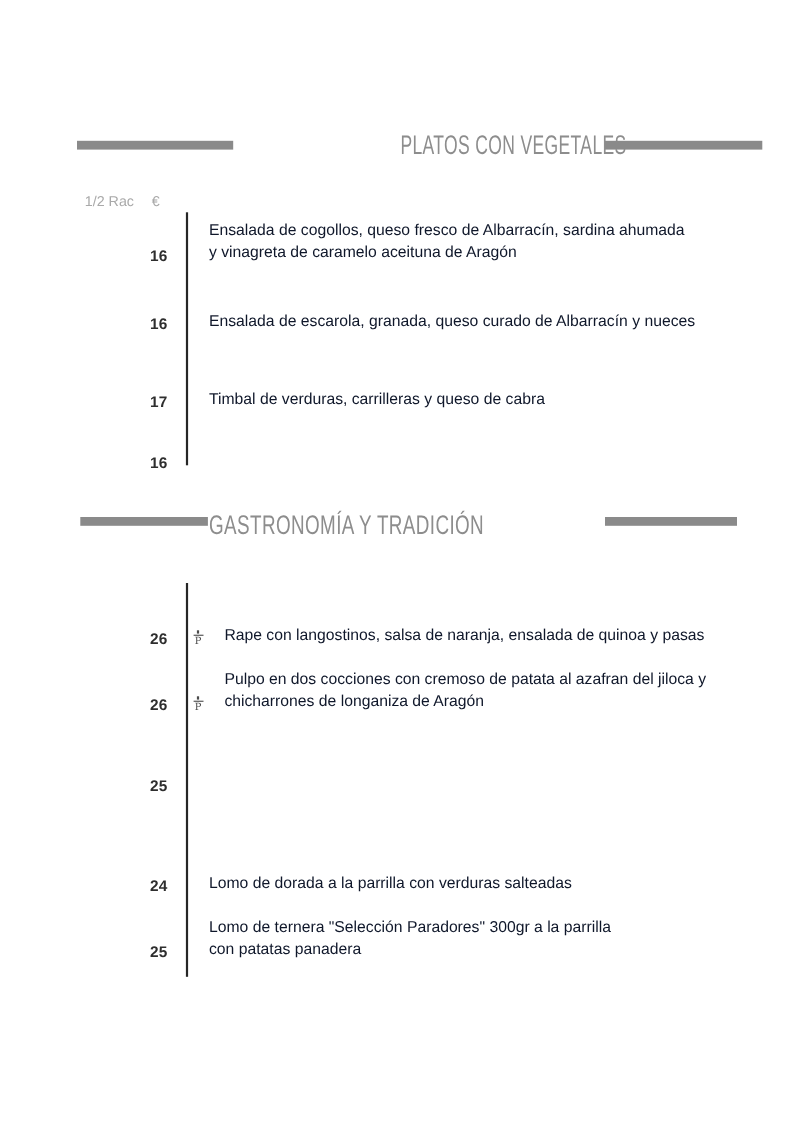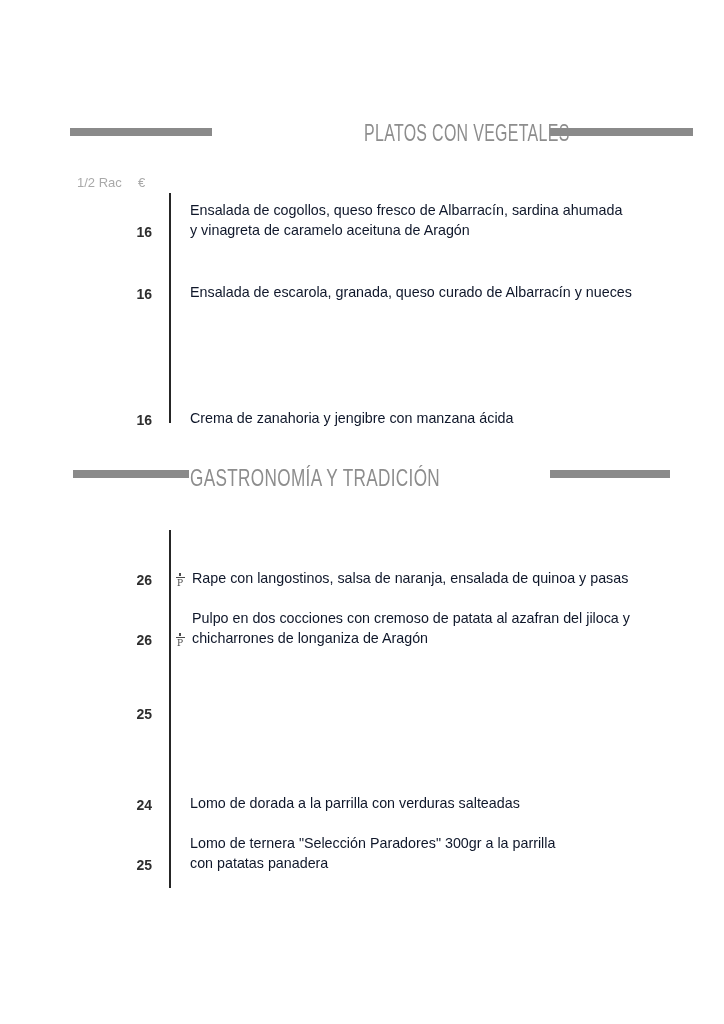--- a/index.html
+++ b/index.html
@@ -91,21 +91,21 @@
     line-height: 10px;
     color: #4a4a4a;
   }
   .item-text {
     margin-left: 38px;
     font-size: 14.3px;
     line-height: 20px;
     color: #0f172a;
     white-space: pre-line;
   }
-  .row.has-icon .item-text { margin-left: 6px; }
+  .row.has-icon .item-text { margin-left: 18px; }
 </style>
 </head>
 <body>
 
 <div class="page">
 
   <div class="hbar h1-left"></div>
   <div class="section-title t1">PLATOS CON VEGETALES</div>
   <div class="hbar h1-right"></div>
 
@@ -125,25 +125,29 @@
     <div class="item-text">Ensalada de cogollos, queso fresco de Albarracín, sardina ahumada
 y vinagreta de caramelo aceituna de Aragón</div>
   </div>
 
   <div class="row" style="top: 262px;">
     <div class="price">16</div>
 
     <div class="item-text">Ensalada de escarola, granada, queso curado de Albarracín y nueces</div>
   </div>
 
+  <div class="row" style="top: 333px;">
+    <div class="price">17</div>
+
+    <div class="item-text">Timbal de verduras, carrilleras y queso de cabra</div>
+  </div>
 
   <div class="row" style="top: 388px;">
     <div class="price">16</div>
 
-    <div class="item-text">Crema de zanahoria y jengibre con manzana ácida</div>
   </div>
 
   <div class="row has-icon" style="top: 548px;">
     <div class="price">26</div>
     <div class="p-icon">
       <div class="tick"></div>
       <div class="bar"></div>
       <div class="glyph">P</div>
     </div>
     <div class="item-text">Rape con langostinos, salsa de naranja, ensalada de quinoa y pasas</div>

